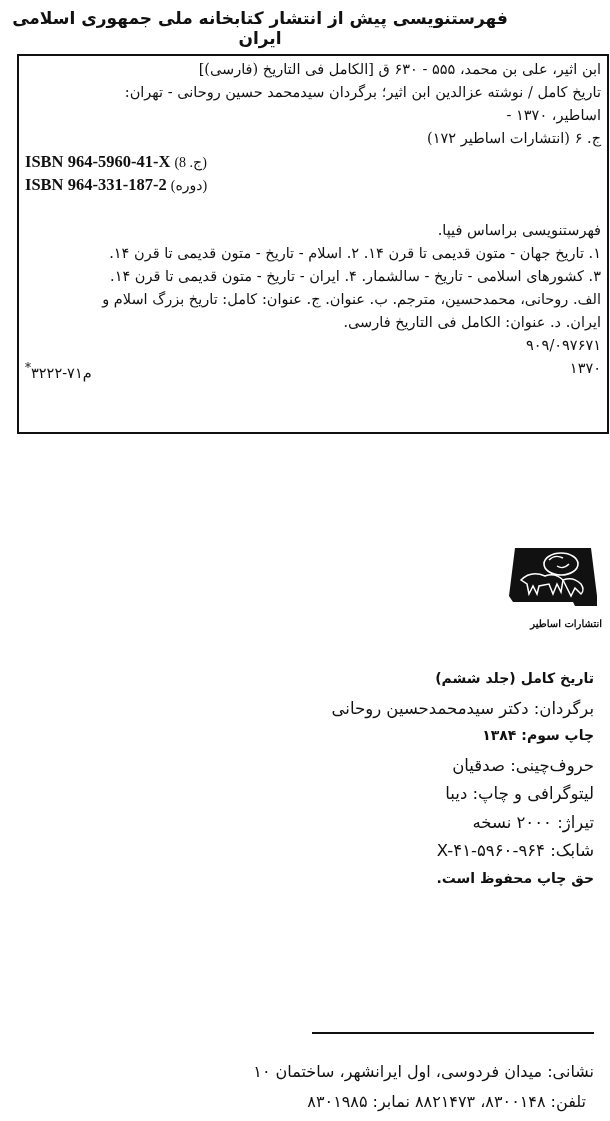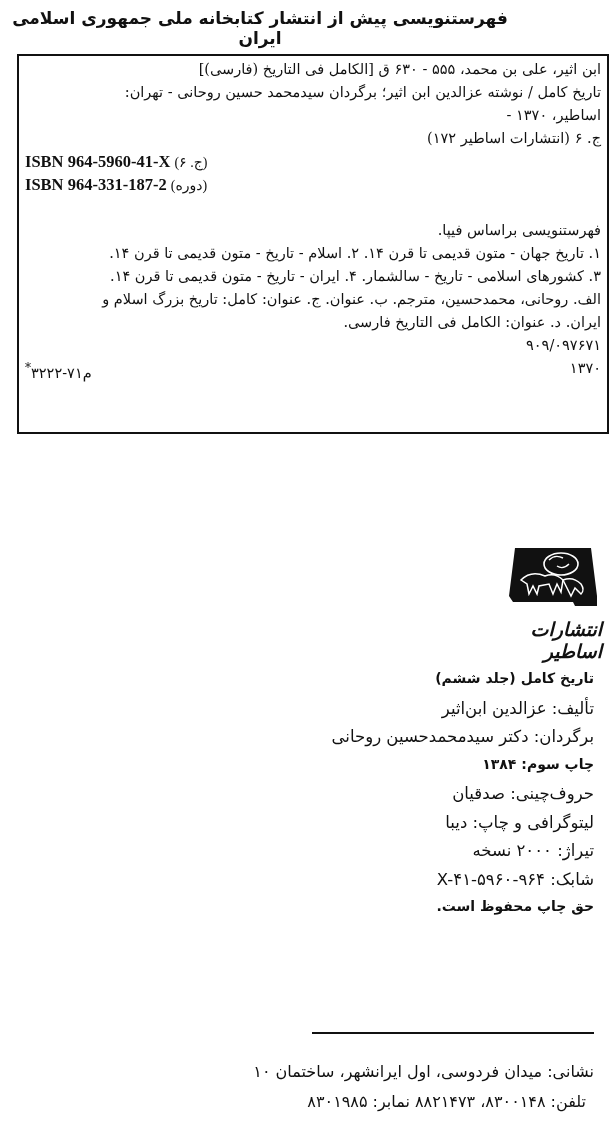--- a/index.html
+++ b/index.html
@@ -22,21 +22,21 @@
   .isbn-line { direction: ltr; text-align: left; font-family: "Liberation Serif", serif; font-weight: bold; font-size: 16.5px; height: 23px; white-space: nowrap; }
   .isbn-line .vol { font-weight: normal; font-size: 14px; direction: rtl; unicode-bidi: embed; }
   .spacer { height: 23px; }
   .class-row { display: flex; justify-content: flex-start; gap: 40px; direction: rtl; height: 23px; white-space: nowrap; }
   .bottom-row { display: flex; justify-content: space-between; direction: rtl; height: 23px; white-space: nowrap; }
   .logo {
     position: absolute; left: 505px; top: 546px; width: 96px; height: 64px;
   }
   .logo-caption {
     position: absolute; left: 490px; top: 618px; width: 112px; text-align: right;
-    font-style: italic; font-weight: bold; font-size: 19px; direction: rtl;
+    font-weight: bold; font-size: 10px; direction: rtl;
   }
   .colophon {
     position: absolute; right: 16px; top: 670px; width: 400px;
     direction: rtl; text-align: right;
     font-family: "DejaVu Sans", sans-serif;
   }
   .col-line { height: 28.5px; font-size: 16.5px; white-space: nowrap; }
   .col-line.bold { font-weight: bold; font-size: 14px; }
   .rule {
     position: absolute; right: 16px; top: 1032px; width: 282px; height: 0;
@@ -54,21 +54,21 @@
 
 <div class="header-title">فهرستنویسی پیش از انتشار کتابخانه ملی جمهوری اسلامی ایران</div>
 
 <div class="cip-box">
   <div class="cip-line">ابن اثیر، علی بن محمد، ۵۵۵ - ۶۳۰ ق [الکامل فی التاریخ (فارسی)]</div>
   <div class="cip-line">تاریخ کامل / نوشته عزالدین ابن اثیر؛ برگردان سیدمحمد حسین روحانی - تهران:</div>
   <div class="cip-line">اساطیر، ۱۳۷۰ -</div>
   <div class="cip-line">ج. ۶ (انتشارات اساطیر ۱۷۲)</div>
   <div class="isbn-line">
     <span>ISBN 964-5960-41-X</span>
-    <span class="vol">(ج. ۶)</span>
+    <span class="vol">(ج. 8)</span>
   </div>
   <div class="isbn-line">
     <span>ISBN 964-331-187-2</span>
     <span class="vol">(دوره)</span>
   </div>
   <div class="spacer"></div>
   <div class="cip-line">فهرستنویسی براساس فیپا.</div>
   <div class="cip-line">۱. تاریخ جهان - متون قدیمی تا قرن ۱۴. ۲. اسلام - تاریخ - متون قدیمی تا قرن ۱۴.</div>
   <div class="cip-line">۳. کشورهای اسلامی - تاریخ - سالشمار. ۴. ایران - تاریخ - متون قدیمی تا قرن ۱۴.</div>
   <div class="cip-line">الف. روحانی، محمدحسین، مترجم. ب. عنوان. ج. عنوان: کامل: تاریخ بزرگ اسلام و</div>
@@ -86,21 +86,20 @@
   <path d="M10 2 L86 2 L92 50 L92 60 L70 60 L68 56 L8 56 L4 50 Z" fill="#111"></path>
   <ellipse cx="56" cy="18" rx="17" ry="11" fill="none" stroke="#fff" stroke-width="1.6"></ellipse>
   <path d="M44 14 q6 -6 14 -2 M52 20 q6 4 12 -2" stroke="#fff" stroke-width="1.4" fill="none"></path>
   <path d="M16 34 q10 -10 24 -4 q10 -4 18 4 l-2 12 l-4 -8 l-4 10 l-4 -10 l-10 2 l-2 8 l-4 -8 l-4 8 l-2 -10 z" fill="none" stroke="#fff" stroke-width="1.5"></path>
   <path d="M58 34 q10 -4 18 4 q4 6 0 10 l-6 -6 l-4 8 l-4 -8 z" fill="none" stroke="#fff" stroke-width="1.5"></path>
 </svg>
 <div class="logo-caption">انتشارات اساطیر</div>
 
 <div class="colophon">
   <div class="col-line bold">تاریخ کامل (جلد ششم)</div>
-  <div class="col-line">تألیف: عزالدین ابن‌اثیر</div>
   <div class="col-line">برگردان: دکتر سیدمحمدحسین روحانی</div>
   <div class="col-line bold">چاپ سوم: ۱۳۸۴</div>
   <div class="col-line">حروف‌چینی: صدقیان</div>
   <div class="col-line">لیتوگرافی و چاپ: دیبا</div>
   <div class="col-line">تیراژ: ۲۰۰۰ نسخه</div>
   <div class="col-line">شابک: X-۴۱-۵۹۶۰-۹۶۴</div>
   <div class="col-line bold">حق چاپ محفوظ است.</div>
 </div>
 
 <div class="rule"></div>

